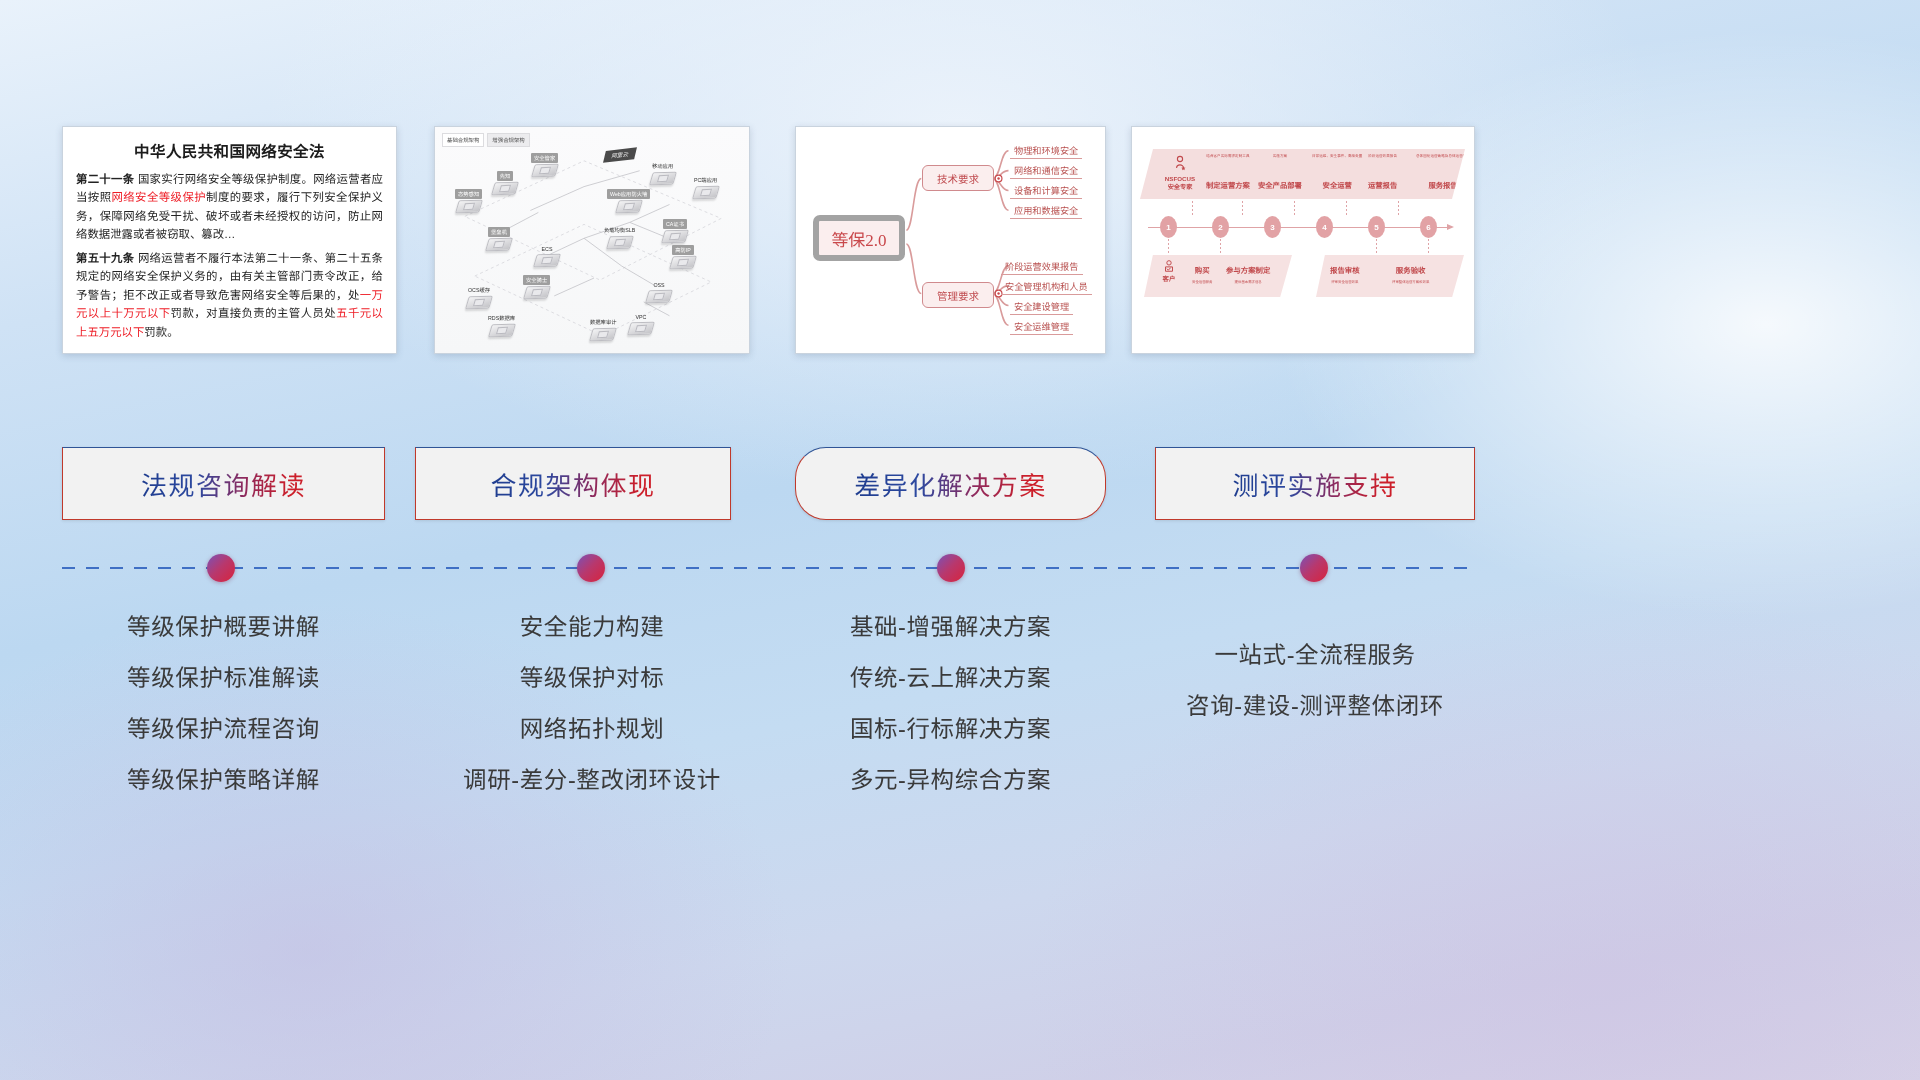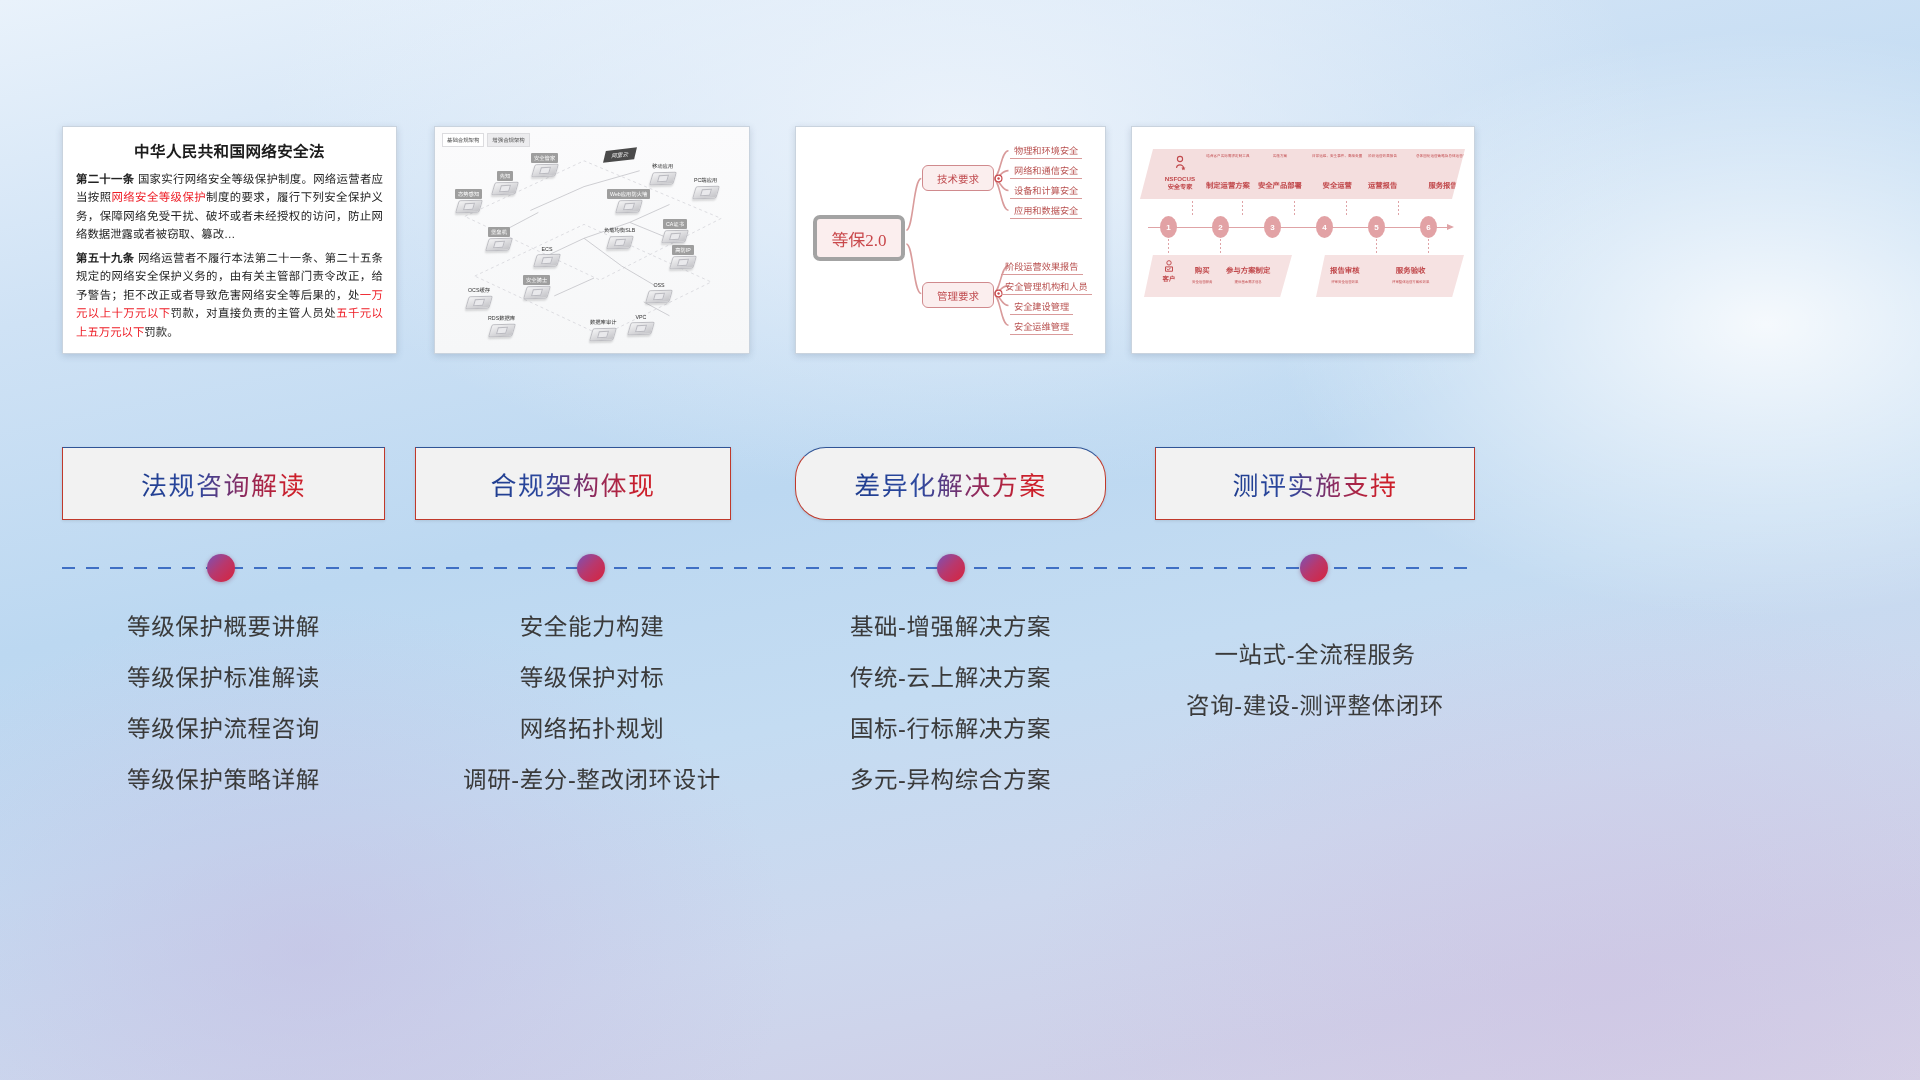--- a/index.html
+++ b/index.html
@@ -51,21 +51,21 @@
   }
   .node .chip i { display:block; width:10px; height:7px; margin:2px auto; background:#e9e9ec; border:1px solid #b9b9bf; }
   .node .lab { font-size:5.3px; color:#3d3d3d; background:#9e9e9e; color:#fff; padding:1px 3px; border-radius:1px; white-space:nowrap; margin-bottom:1px; }
   .node .lab.plain { background:transparent; color:#333; }
   .arch .dark { position:absolute; background:#4a4a4a; color:#fff; font-size:5.4px; padding:2px 7px; transform:skewX(-20deg) rotate(-7deg); white-space:nowrap; }
 
   
   .mind { position:absolute; inset:0; background:#fff; }
   .mind .root {
     position:absolute; left:17px; top:88px; width:92px; height:46px;
-    border:4px solid #a3a3a3; border-radius:7px; background:#fbeeee;
+    border:6px solid #a3a3a3; border-radius:7px; background:#fbeeee;
     display:flex; align-items:center; justify-content:center;
     font-size:17px; color:#c9484b; font-family:"Liberation Serif","DejaVu Serif",serif;
   }
   .mind .b1 {
     position:absolute; width:72px; height:26px;
     border:1.4px solid #d08a8d; border-radius:6px; background:#fbeeee;
     display:flex; align-items:center; justify-content:center;
     font-size:10.5px; color:#c04c50; font-family:"Liberation Serif","DejaVu Serif",serif;
   }
   .mind .b1.t { left:126px; top:38px; }

